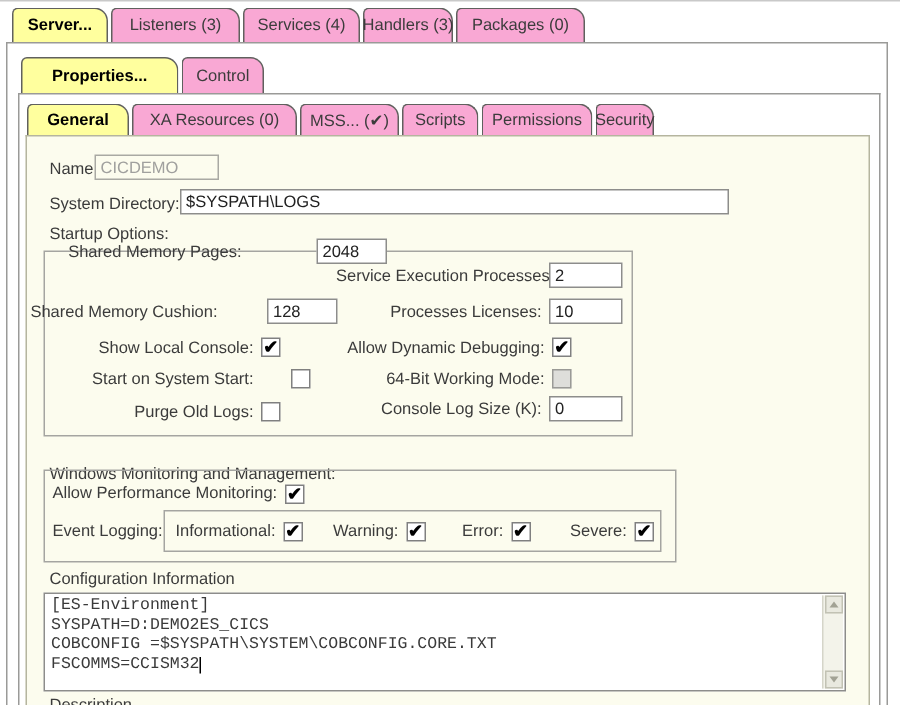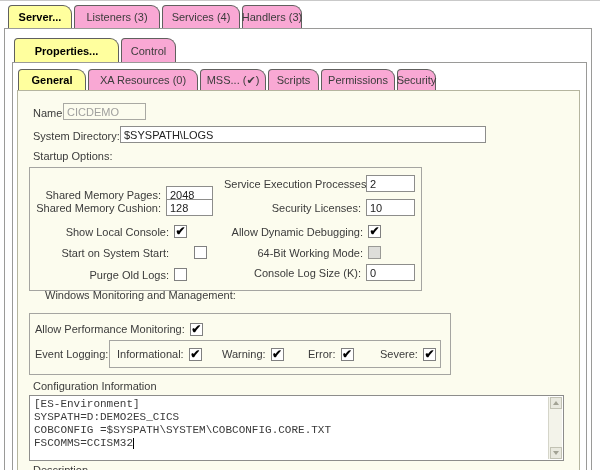--- a/index.html
+++ b/index.html
@@ -76,20 +76,21 @@
 
   <div class="box outer-box"></div>
   <div class="box inner-box"></div>
   <div class="pane"></div>
 
   <div class="tabrow row1">
     <div class="tab t0 active">Server...</div>
     <div class="tab t1">Listeners (3)</div>
     <div class="tab t2">Services (4)</div>
     <div class="tab t3">Handlers (3)</div>
+    <div class="tab t4">Packages (0)</div>
   </div>
 
   <div class="tabrow row2">
     <div class="tab t0 active">Properties...</div>
     <div class="tab t1">Control</div>
   </div>
 
   <div class="tabrow row3">
     <div class="tab t0 active">General</div>
     <div class="tab t1">XA Resources (0)</div>
@@ -101,35 +102,35 @@
 
   <div class="lbltext" style="left:33px; top:107px;">Name:</div>
   <input class="field disabled" style="left: 63px; top: 103px; width: 83px;" readonly="" value="CICDEMO">
 
   <div class="lbltext" style="left:33px; top:130px;">System Directory:</div>
   <input class="field" style="left: 120px; top: 126px; width: 366px;" value="$SYSPATH\LOGS">
 
   <div class="lbltext" style="left:33px; top:150px;">Startup Options:</div>
   <div class="groupbox" style="left:29px; top:167px; width:393px; height:124px;"></div>
 
-  <div class="pair" style="left:31px; top:186px;">
+  <div class="pair" style="left:31px; top:159px;gap:45px;">
     <span class="plbl w-l">Shared Memory Pages:</span>
     <input class="infield w46" value="2048" style="">
   </div>
   <div class="pair" style="left:224px; top:175px;">
     <span class="plbl w-r">Service Execution Processes:</span>
     <input class="infield w49" value="2" style="">
   </div>
 
-  <div class="pair" style="left:31px; top:199px;">
+  <div class="pair" style="left:15px; top:199px;gap:28px;">
     <span class="plbl w-l">Shared Memory Cushion:</span>
     <input class="infield w46" value="128" style="">
   </div>
   <div class="pair" style="left:224px; top:199px;">
-    <span class="plbl w-r">Security Licenses:</span>
+    <span class="plbl w-r">Processes Licenses:</span>
     <input class="infield w49" value="10" style="">
   </div>
 
   <div class="pair" style="left:39px; top:223px;">
     <span class="plbl w-l">Show Local Console:</span>
     <span class="cb">✔</span>
   </div>
   <div class="pair" style="left:226px; top:223px;">
     <span class="plbl w-r">Allow Dynamic Debugging:</span>
     <span class="cb">✔</span>
@@ -146,21 +147,21 @@
 
   <div class="pair" style="left:39px; top:266px;">
     <span class="plbl w-l">Purge Old Logs:</span>
     <span class="cb"></span>
   </div>
   <div class="pair" style="left:224px; top:264px;">
     <span class="plbl w-r">Console Log Size (K):</span>
     <input class="infield w49" value="0" style="">
   </div>
 
-  <div class="lbltext" style="left:33px; top:289px;margin-left:12px;">Windows Monitoring and Management:</div>
+  <div class="lbltext" style="left:33px; top:310px;">Windows Monitoring and Management:</div>
   <div class="groupbox" style="left:29px; top:313px; width:422px; height:62px;"></div>
 
   <div class="ck-pair" style="left:35px; top:322px;">
     <span class="plbl">Allow Performance Monitoring:</span>
     <span class="cb">✔</span>
   </div>
 
   <div class="lbltext" style="left:35px; top:348px;">Event Logging:</div>
   <div class="groupbox" style="left:109px; top:340px; width:332px; height:28px;"></div>
 

